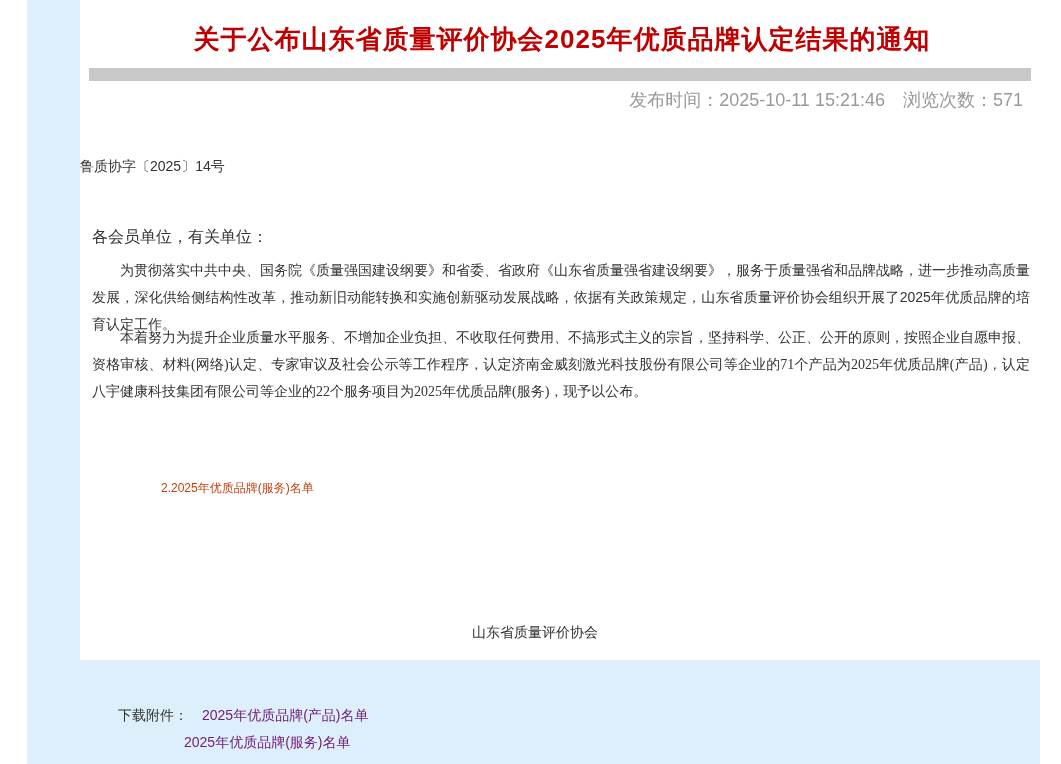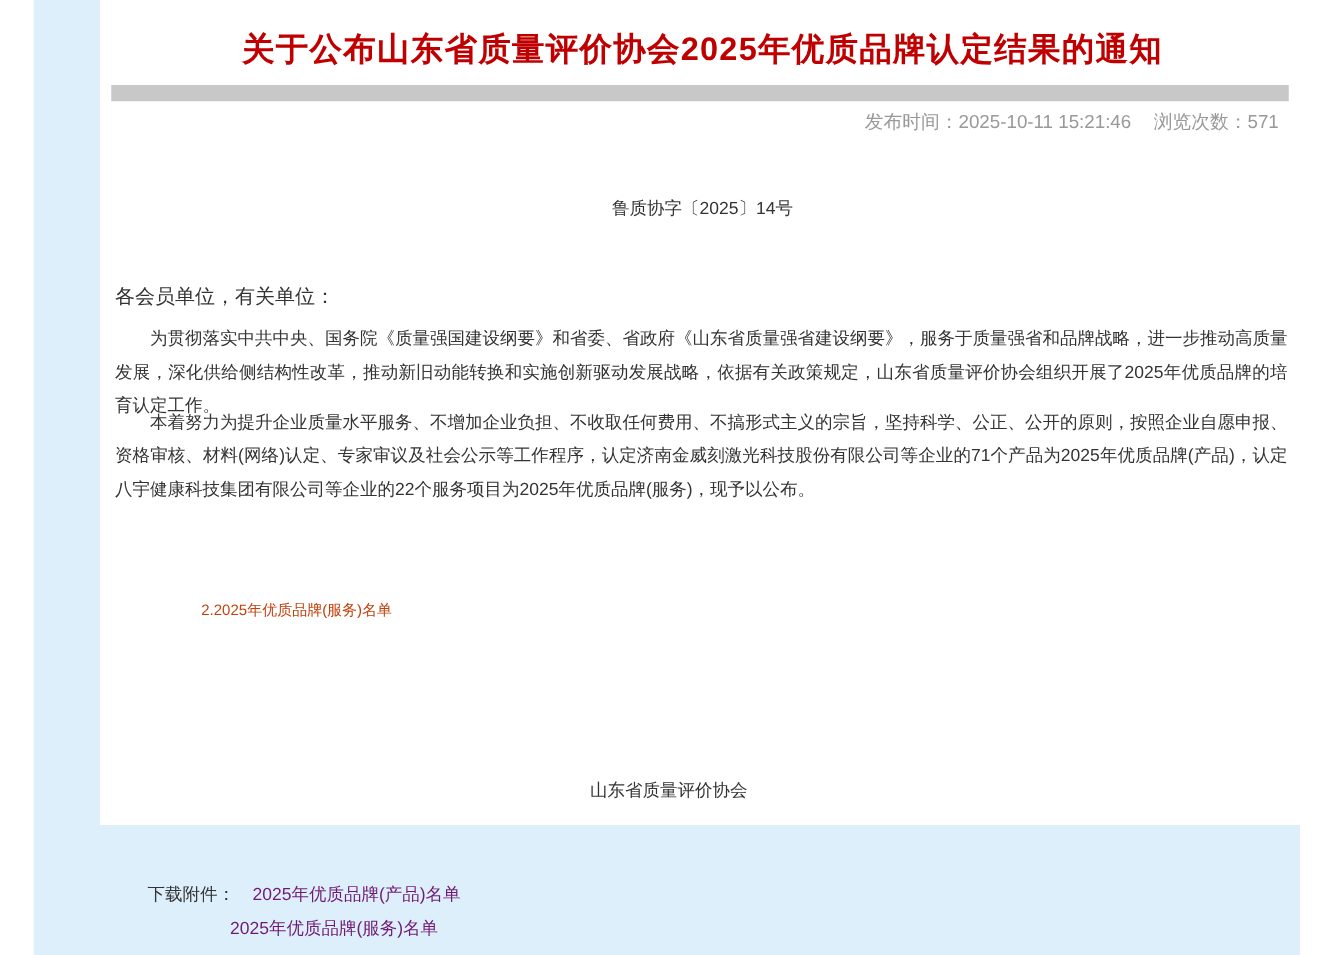--- a/index.html
+++ b/index.html
@@ -45,31 +45,31 @@
     top: 68px;
     left: 9px;
     width: 942px;
     height: 13px;
     background: #c8c8c8;
   }
   .pub-meta {
     position: absolute;
     top: 88px;
     right: 21px;
-    font-size: 15px;
+    font-size: 18px;
     color: #999999;
     white-space: nowrap;
   }
   .pub-meta .meta-gap { display: inline-block; width: 18px; }
   .doc-number {
     position: absolute;
     top: 158px;
     left: 0;
     width: 100%;
-    text-align: center;
+    text-align: left;
     font-size: 14px;
     color: #333333;
   }
   .salutation {
     position: absolute;
     top: 227px;
     left: 12px;
     font-size: 16px;
     color: #333333;
   }
@@ -78,21 +78,21 @@
     left: 12px;
     width: 938px;
     margin: 0;
     font-size: 14px;
     color: #333333;
     line-height: 27px;
     text-indent: 2em;
     text-align: justify;
   }
   .para-1 { top: 257px; }
-  .para-2 { top: 324px; }
+  .para-2 { top: 324px; font-family: Liberation Serif, serif; }
   .attach-line-1 {
     position: absolute;
     top: 444px;
     left: 38px;
     font-size: 14px;
     color: #333333;
   }
   .attach-line-1 .attach-label { margin-right: 2px; }
   .attach-line-2 {
     position: absolute;

